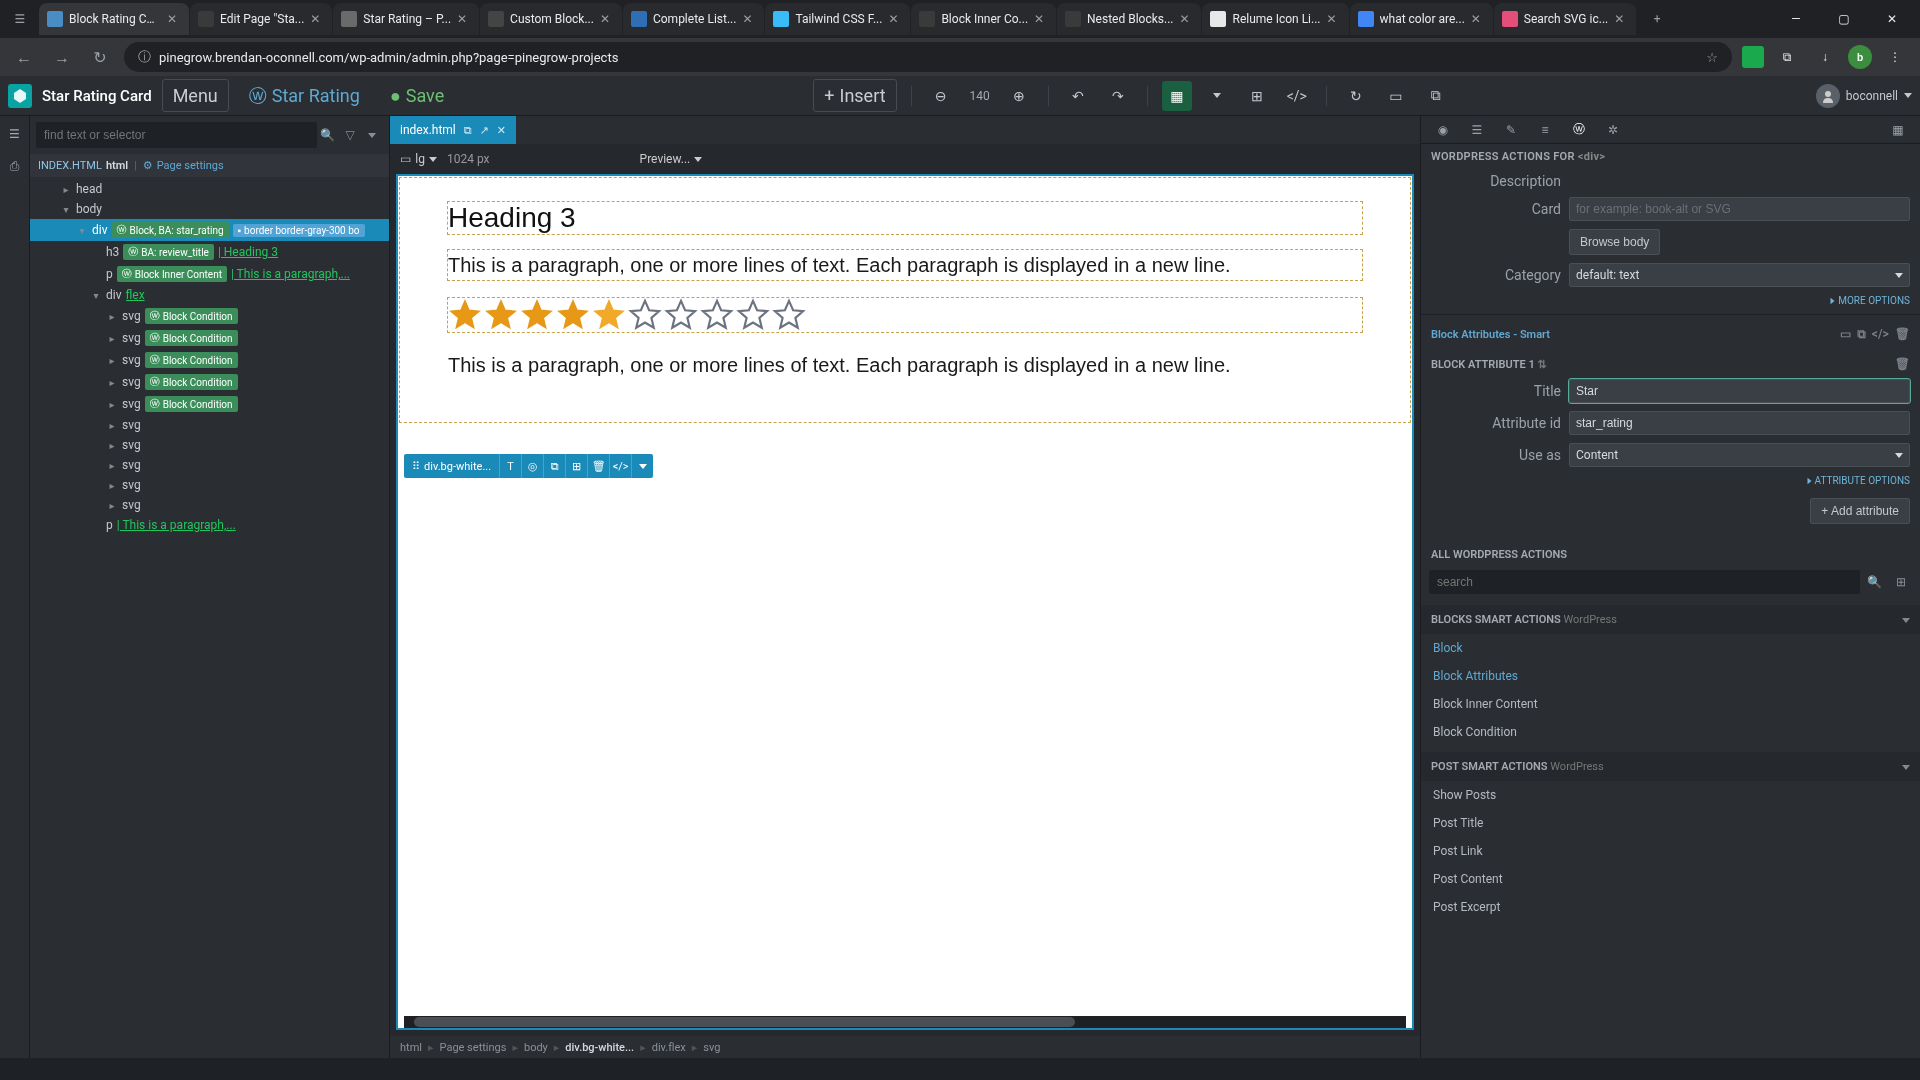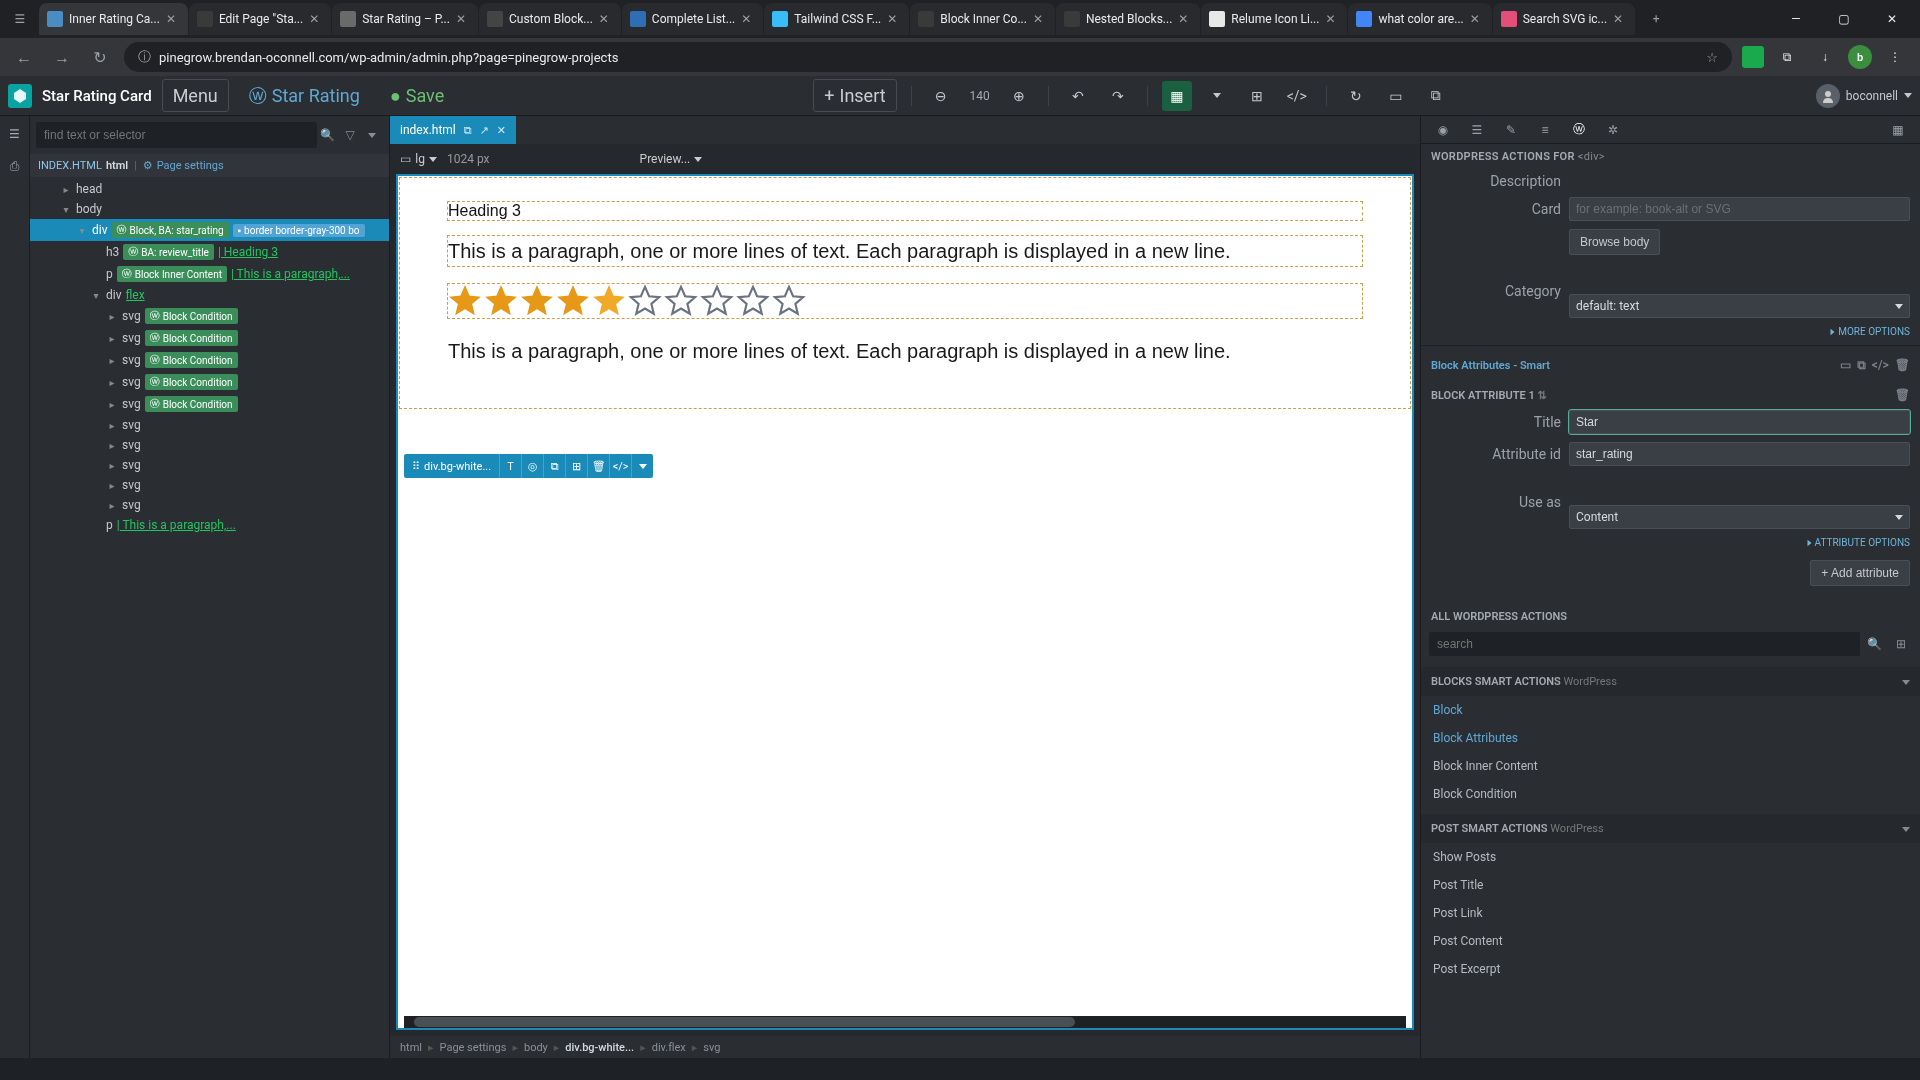--- a/index.html
+++ b/index.html
@@ -75,21 +75,21 @@
     .canvas-tabs { display: flex; align-items: center; height: 28px; background: #2a2e33; }
     .canvas-tab { display: flex; align-items: center; gap: 8px; padding: 0 10px; height: 28px; background: #1a8bb8; color: #fff; font-size: 12px; }
     .canvas-tab .ct-icon { cursor: pointer; color: #cfe8f5; font-size: 11px;}
     .canvas-toolbar { display: flex; align-items: center; gap: 10px; padding: 4px 10px; height: 30px; font-size: 12px; color: #999;}
     .canvas-toolbar .bp { display:flex; align-items:center; gap:4px; color:#ccc;}
     .preview-btn { display:flex; align-items:center; gap:4px; color:#ccc; cursor:pointer; margin-left: 140px;}
     
     .canvas-viewport { flex: 1; position: relative; padding: 0 6px 6px 6px; overflow: hidden;}
     .page-frame { background: #fff; width: 100%; height: 100%; border: 2px solid #1a8bb8; overflow: auto; position: relative;}
     .page-content { padding: 26px 50px; font-family: ui-serif, Georgia, serif; color: #1a1a1a; }
-    .page-content h3 { font-size: 16px; font-weight: 400; margin-bottom: 16px; font-family: -apple-system, sans-serif; color: #111; }
+    .page-content h3 { font-size: 28px; font-weight: 400; margin-bottom: 16px; font-family: -apple-system, sans-serif; color: #111; }
     .page-content p { font-size: 20px; line-height: 1.5; margin-bottom: 18px; font-family: -apple-system, sans-serif; }
     .stars-row { display: flex; gap: 2px; margin-bottom: 18px; }
     .star-svg { width: 34px; height: 34px; }
     .star-filled { fill: #e69816; stroke: #e69816; }
     .star-filled2 { fill: #f0a928; stroke: #f0a928; }
     .star-empty { fill: none; stroke: #6b7280; stroke-width: 1.5; }
     
     .dotted-outline { outline: 1px dashed #c9a14b; outline-offset: 0px; }
     
     .sel-toolbar { position: absolute; display: flex; align-items: center; background: #1a8bb8; color:#fff; font-size: 11px; height: 24px; border-radius: 2px;}
@@ -104,28 +104,28 @@
     .hscroll { position:absolute; bottom:0; left:6px; right:6px; height:12px; background:#1e2024; display:flex; align-items:center;}
     .hscroll-thumb { height:10px; background:#4a4e55; border-radius:5px; }
     
     
     .right-panel { width: 500px; background: #2a2e33; display: flex; flex-direction: column; border-left:1px solid #1a1c20;}
     .rp-tabs { display: flex; align-items: center; height: 28px; padding: 0 6px; gap: 2px; border-bottom: 1px solid #1a1c20;}
     .rp-tab { width: 32px; height: 26px; display:flex; align-items:center; justify-content:center; cursor:pointer; color:#9ca1a9; border-radius: 3px 3px 0 0;}
     .rp-tab.active { color:#fff; }
     
     .rp-title { padding: 6px 10px; font-size: 11px; font-weight: 600; color: #a5a9b0; letter-spacing: 0.3px;}
-    .rp-title .token { color: #888; font-weight: 400; }
+    .rp-title .token { color: #888; font-weight: 700; }
     
     .rp-scroll { flex:1; overflow-y: auto; }
     .rp-row { display: flex; align-items: center; padding: 4px 10px; gap: 8px; }
     .rp-label { width: 130px; text-align: right; font-size: 14px; color: #9ca1a9; }
     .rp-input { flex: 1; background: #3a3e45; border: 1px solid #4a4e55; padding: 4px 6px; color: #d5d9e0; font-size: 12px; border-radius: 2px; }
     .rp-input::placeholder { color: #6b6f76; }
-    .rp-select { flex: 1; background: #3a3e45; border: 1px solid #4a4e55; padding: 4px 6px; color: #d5d9e0; font-size: 12px; border-radius: 2px; display:flex; justify-content:space-between; align-items:center;margin-top:31px;}
+    .rp-select { flex: 1; background: #3a3e45; border: 1px solid #4a4e55; padding: 4px 6px; color: #d5d9e0; font-size: 12px; border-radius: 2px; display:flex; justify-content:space-between; align-items:center;}
     .rp-btn { background: #3a3e45; border: 1px solid #4a4e55; padding: 5px 10px; color: #c5c8ce; font-size: 12px; border-radius: 2px; cursor:pointer; }
     .rp-more { padding: 4px 10px; text-align: right; font-size: 10px; color: #6fb4d9; cursor: pointer; display:flex; justify-content:flex-end; align-items:center; gap:3px;}
     
     .rp-section-h { display:flex; justify-content:space-between; align-items:center; padding: 6px 10px 4px; font-size: 11px; font-weight: 600; color: #a5a9b0; margin-top:6px;}
     .rp-section-h .actions { display:flex; gap:6px; }
     .rp-section-h .actions .a { cursor:pointer; color:#7a7e86; font-size:12px;}
     .rp-divider { height: 1px; background: #1e2125; margin: 4px 0; }
     
     .rp-section-collapse { display:flex; justify-content:space-between; align-items:center; padding: 8px 10px; font-size:11px; font-weight:600; color:#a5a9b0; cursor:pointer; background:#25282d; margin-top:6px;}
     .rp-section-collapse .suffix { font-weight:400; color:#777;}
@@ -148,21 +148,21 @@
   </style>
 </head>
 <body>
 
 <div class="browser-chrome">
   <div class="tab-bar">
     <div class="hamburger">☰</div>
     <div id="tabs-container" style="display:flex; gap:1px;">
         <div class="browser-tab active">
           <div class="favicon" style="background:#4a8cc4"></div>
-          <span class="tab-title">Inner Rating Ca...</span>
+          <span class="tab-title">Block Rating Ca...</span>
           <span class="tab-close">✕</span>
         </div>
         <div class="browser-tab">
           <div class="favicon" style="background:#3a3a3a"></div>
           <span class="tab-title">Edit Page "Sta...</span>
           <span class="tab-close">✕</span>
         </div>
         <div class="browser-tab">
           <div class="favicon" style="background:#6a6a6a"></div>
           <span class="tab-title">Star Rating – P...</span>

